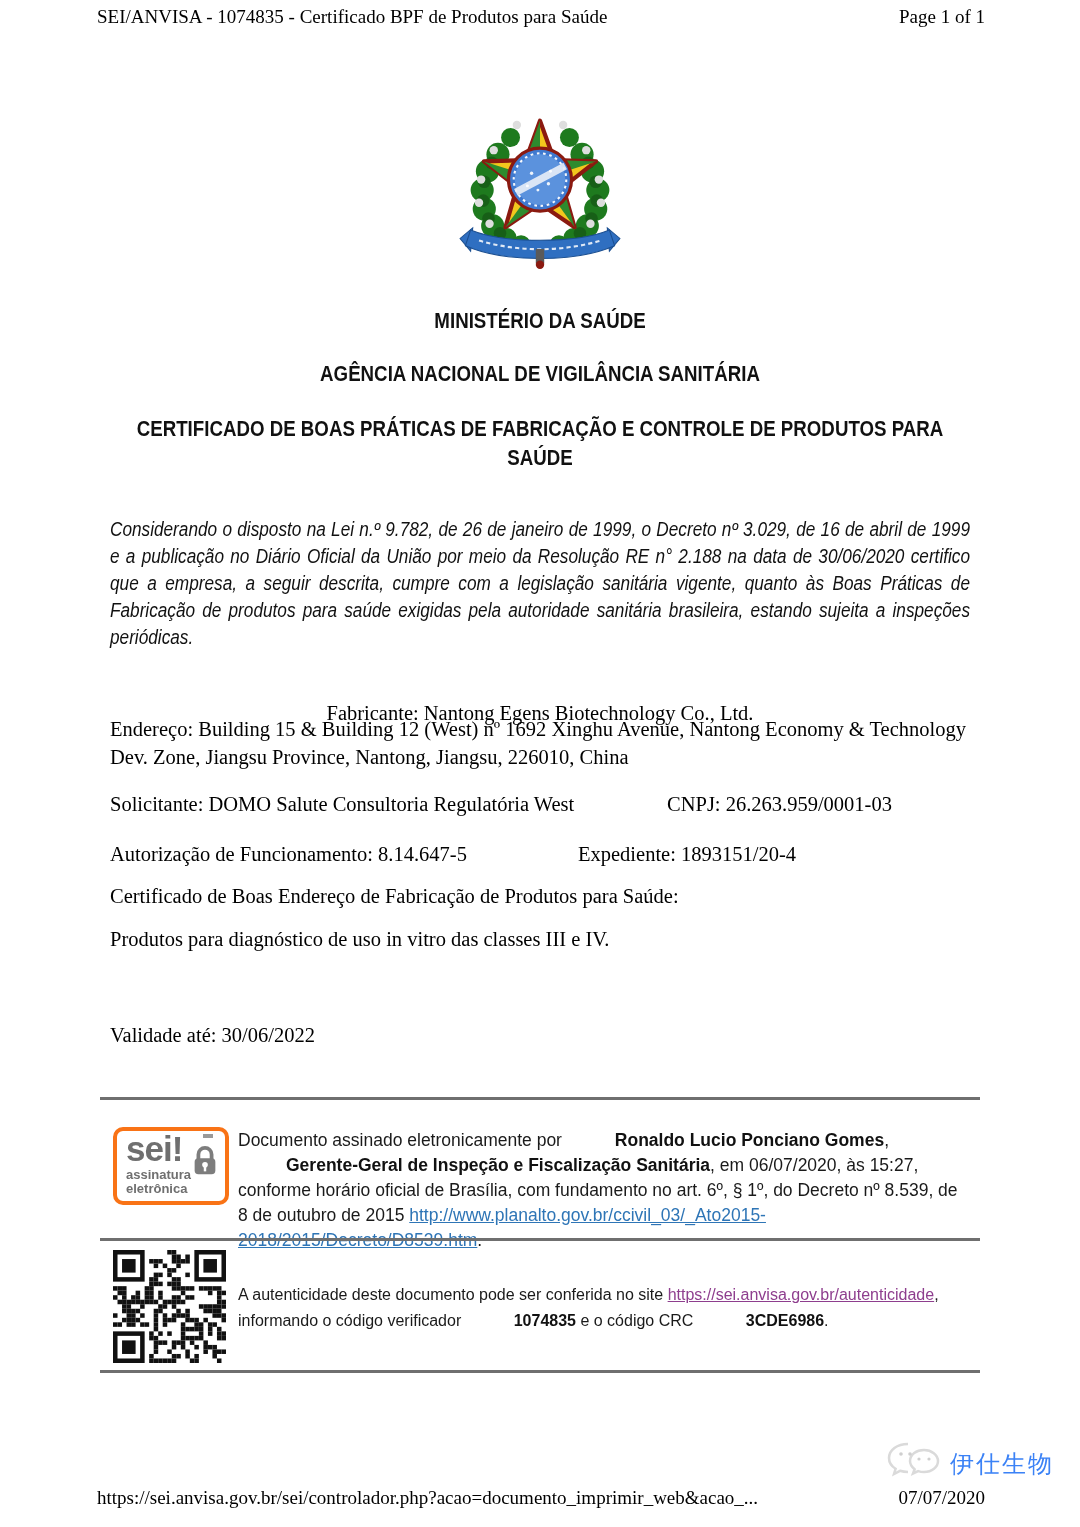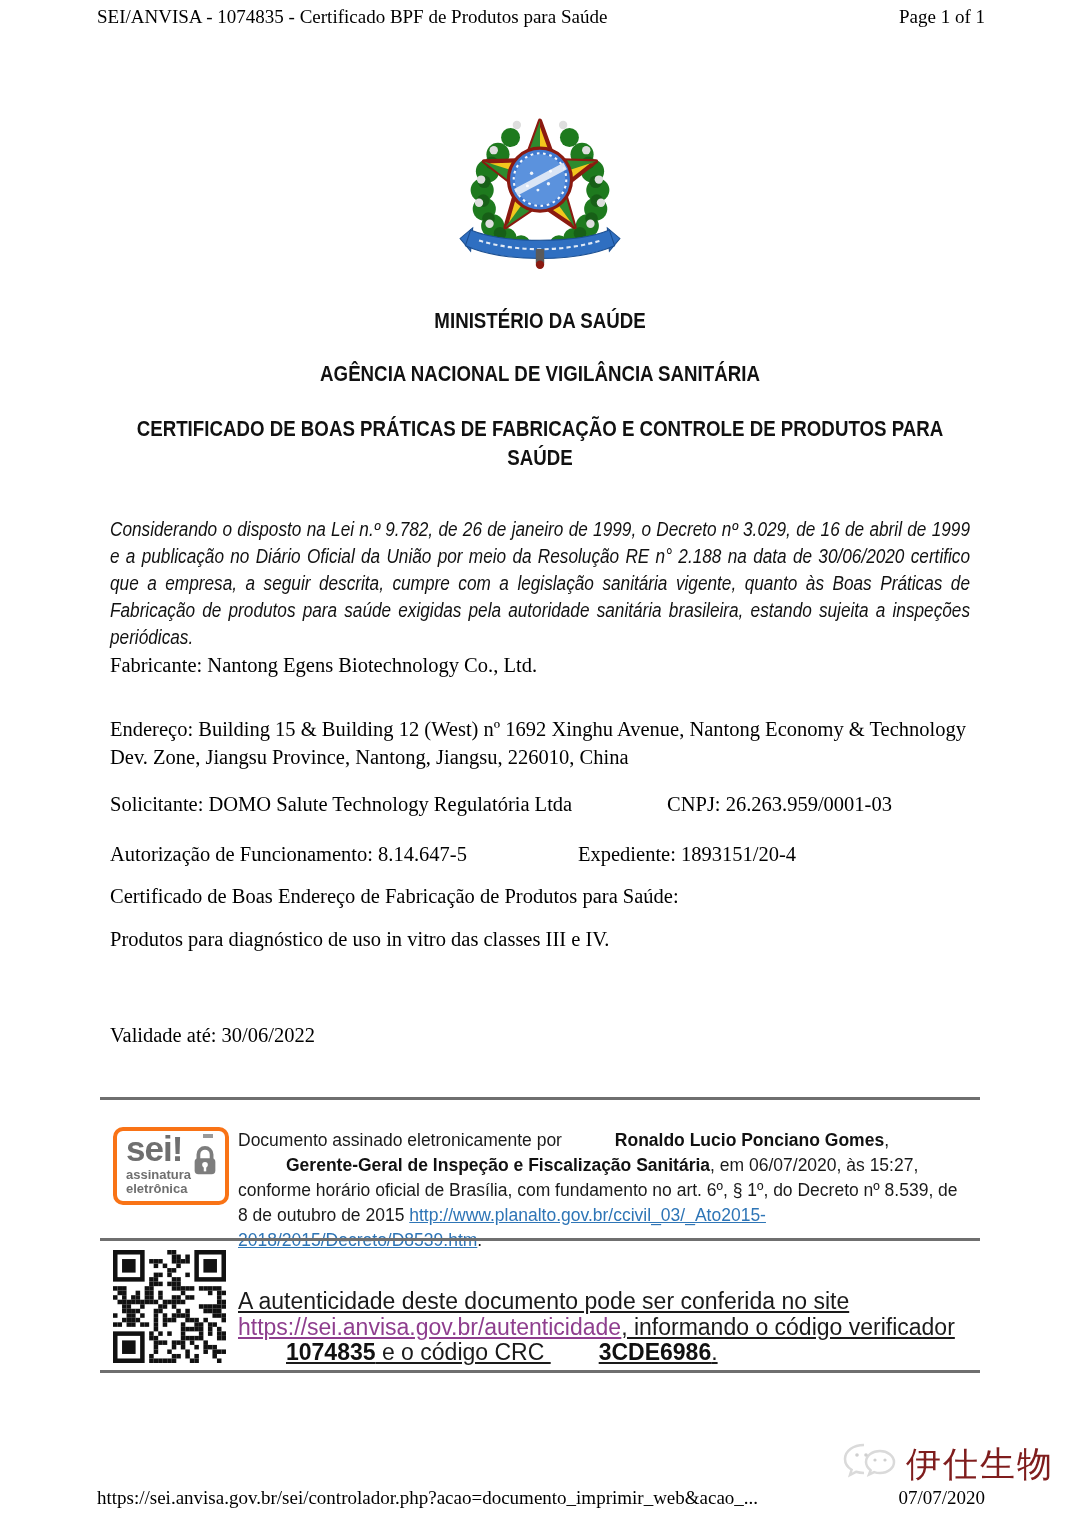--- a/index.html
+++ b/index.html
@@ -19,21 +19,21 @@
   .h-ag{top:361px;}
   .h-cert{position:absolute;left:50%;top:414px;width:1010px;margin-left:-505px;transform:scaleX(.85);
           transform-origin:center top;text-align:center;font-family:"Liberation Sans",sans-serif;
           font-weight:700;font-size:22px;line-height:29px;color:#111;}
   
   .preamble{position:absolute;left:50%;top:516px;width:1000px;margin-left:-500px;transform:scaleX(.86);
             transform-origin:center top;font-family:"Liberation Sans",sans-serif;font-style:italic;
             font-size:20px;line-height:27px;text-align:justify;color:#111;}
   
   .fline{position:absolute;left:110px;width:860px;font-size:20.5px;line-height:27.5px;}
-  .f-fab{top:652px;}
+  .f-fab{top:700px;text-align:center;}
   .f-end{top:716px;}
   .f-sol{top:791px;display:flex;}
   .f-sol .c1{width:557px;flex:0 0 557px;}
   .f-aut{top:841px;display:flex;}
   .f-aut .c1{width:468px;flex:0 0 468px;}
   .f-cert{top:883px;}
   .f-prod{top:926px;}
   .f-val{top:1022px;}
   
   .rule{position:absolute;left:100px;right:100px;height:3px;background:#6f6f6f;}
@@ -50,24 +50,24 @@
   .sei-lock{position:absolute;right:4px;top:12px;}
   .sei-notch{position:absolute;right:12px;top:3px;width:10px;height:4px;background:#9a9a9a;}
   .sig-text{position:absolute;left:238px;top:1110px;width:730px;font-family:"Liberation Sans",sans-serif;
             font-size:17.5px;line-height:25px;color:#1a1a1a;}
   .sig-text b,.auth-text b{font-weight:700;color:#111;padding-left:48px;}
   a.link-blue{color:#2E75B6;text-decoration:underline;overflow-wrap:anywhere;cursor:pointer;}
   a.link-purple{color:#8E3E8E;text-decoration:underline;overflow-wrap:anywhere;cursor:pointer;}
   
   .qr{position:absolute;left:113px;top:1250px;width:113px;height:113px;}
   .auth-text{position:absolute;left:238px;top:1266px;width:730px;font-family:"Liberation Sans",sans-serif;
-             font-size:23px;line-height:25.5px;color:#1a1a1a;text-decoration:underline;}
+             font-size:16px;line-height:25.5px;color:#1a1a1a;}
   
   .watermark{position:absolute;right:26px;top:1441px;display:flex;align-items:center;gap:8px;}
-  .wm-text{font-family:Liberation Sans, sans-serif;font-size:35px;color:#7f1d1d;letter-spacing:2px;}
+  .wm-text{font-family:Liberation Sans, sans-serif;font-size:24px;color:#3b82f6;letter-spacing:2px;}
 </style>
 </head>
 <body>
 
 <div class="page">
 
   <div class="doc-header">
     <span>SEI/ANVISA - 1074835 - Certificado BPF de Produtos para Saúde</span>
     <span>Page 1 of 1</span>
   </div>
@@ -152,21 +152,21 @@
 
   <div class="hblock h-min">MINISTÉRIO DA SAÚDE</div>
   <div class="hblock h-ag">AGÊNCIA NACIONAL DE VIGILÂNCIA SANITÁRIA</div>
   <div class="h-cert">CERTIFICADO DE BOAS PRÁTICAS DE FABRICAÇÃO E CONTROLE DE PRODUTOS PARA SAÚDE</div>
 
   <div class="preamble">Considerando o disposto na Lei n.º 9.782, de 26 de janeiro de 1999, o Decreto nº 3.029, de 16 de abril de 1999 e a publicação no Diário Oficial da União por meio da Resolução RE n° 2.188 na data de 30/06/2020 certifico que a empresa, a seguir descrita, cumpre com a legislação sanitária vigente, quanto às Boas Práticas de Fabricação de produtos para saúde exigidas pela autoridade sanitária brasileira, estando sujeita a inspeções periódicas.</div>
 
   <div class="fline f-fab">Fabricante: Nantong Egens Biotechnology Co., Ltd.</div>
   <div class="fline f-end">Endereço: Building 15 &amp; Building 12 (West) nº 1692 Xinghu Avenue, Nantong Economy &amp; Technology Dev. Zone, Jiangsu Province, Nantong, Jiangsu, 226010, China</div>
   <div class="fline f-sol">
-    <span class="c1">Solicitante: DOMO Salute Technology Regulatória Ltda</span>
+    <span class="c1">Solicitante: DOMO Salute Consultoria Regulatória West</span>
     <span>CNPJ: 26.263.959/0001-03</span>
   </div>
   <div class="fline f-aut">
     <span class="c1">Autorização de Funcionamento: 8.14.647-5</span>
     <span>Expediente: 1893151/20-4</span>
   </div>
   <div class="fline f-cert">Certificado de Boas Endereço de Fabricação de Produtos para Saúde:</div>
   <div class="fline f-prod">Produtos para diagnóstico de uso in vitro das classes III e IV.</div>
   <div class="fline f-val">Validade até: 30/06/2022</div>
 

